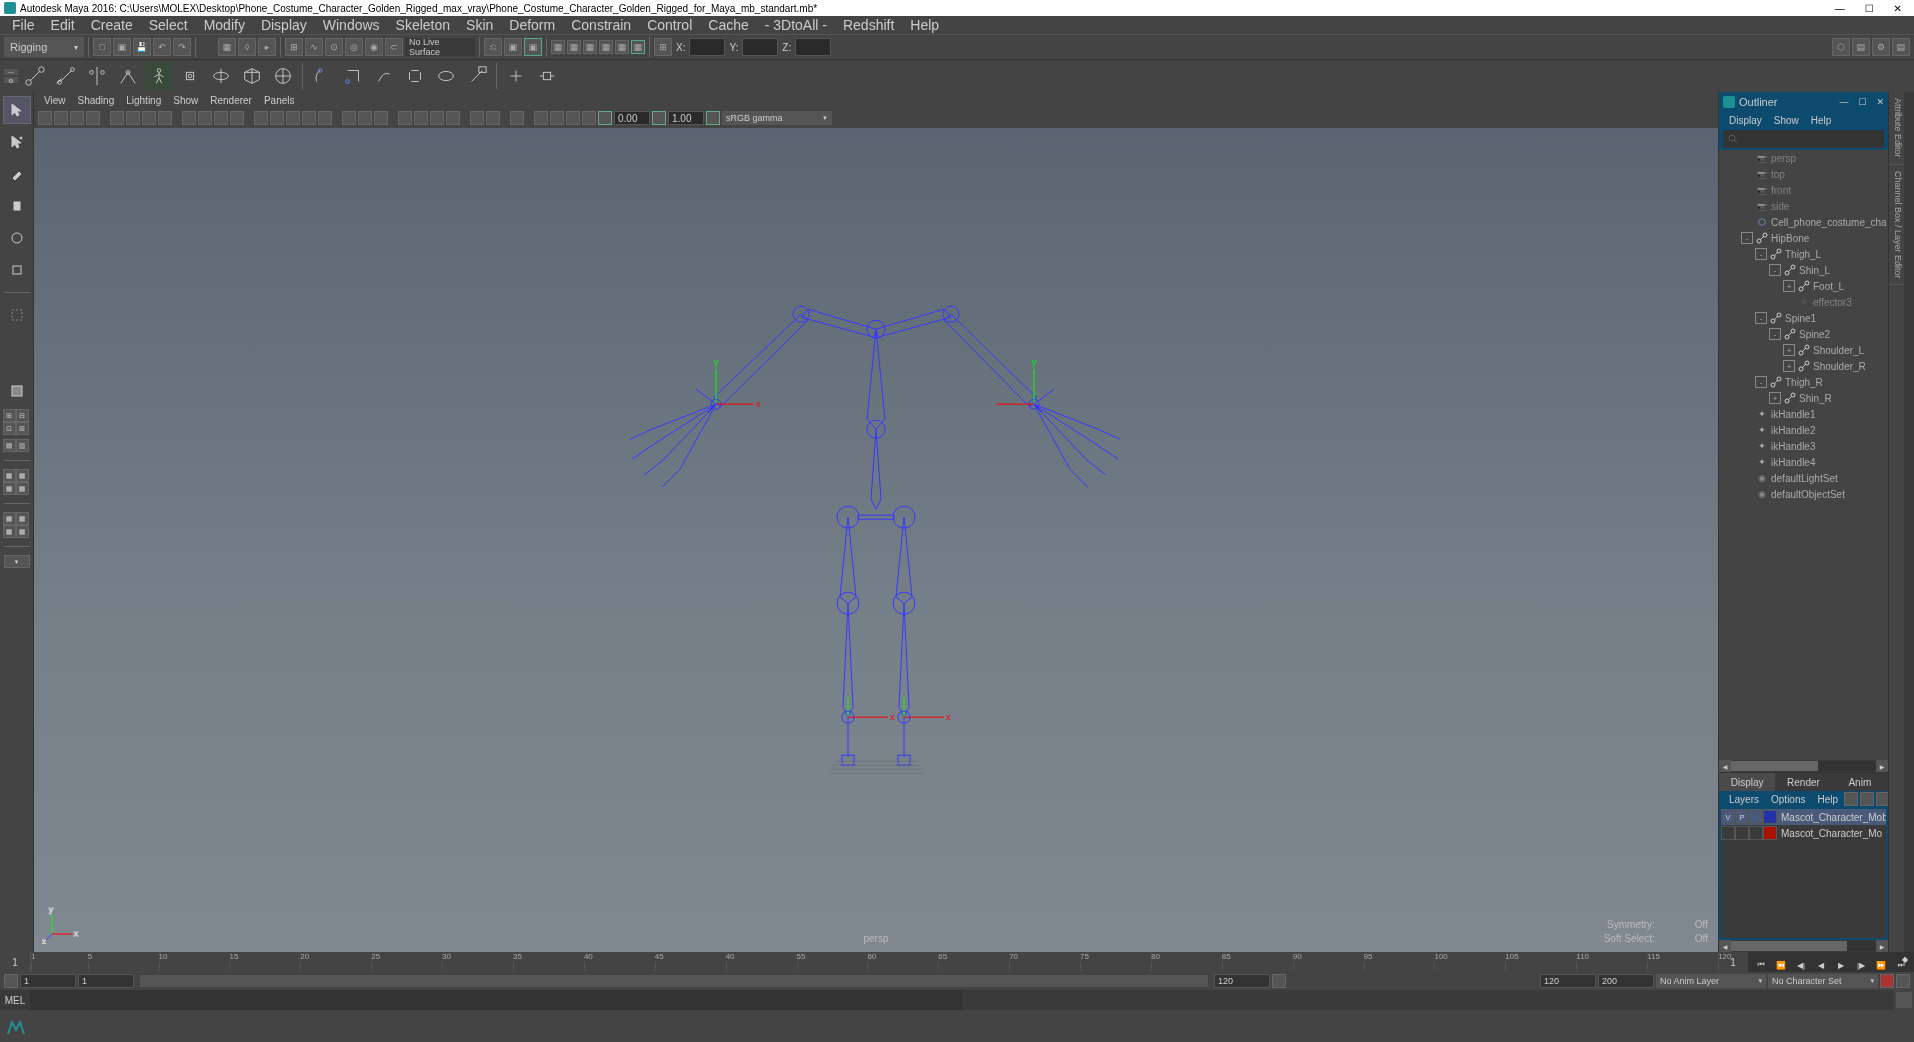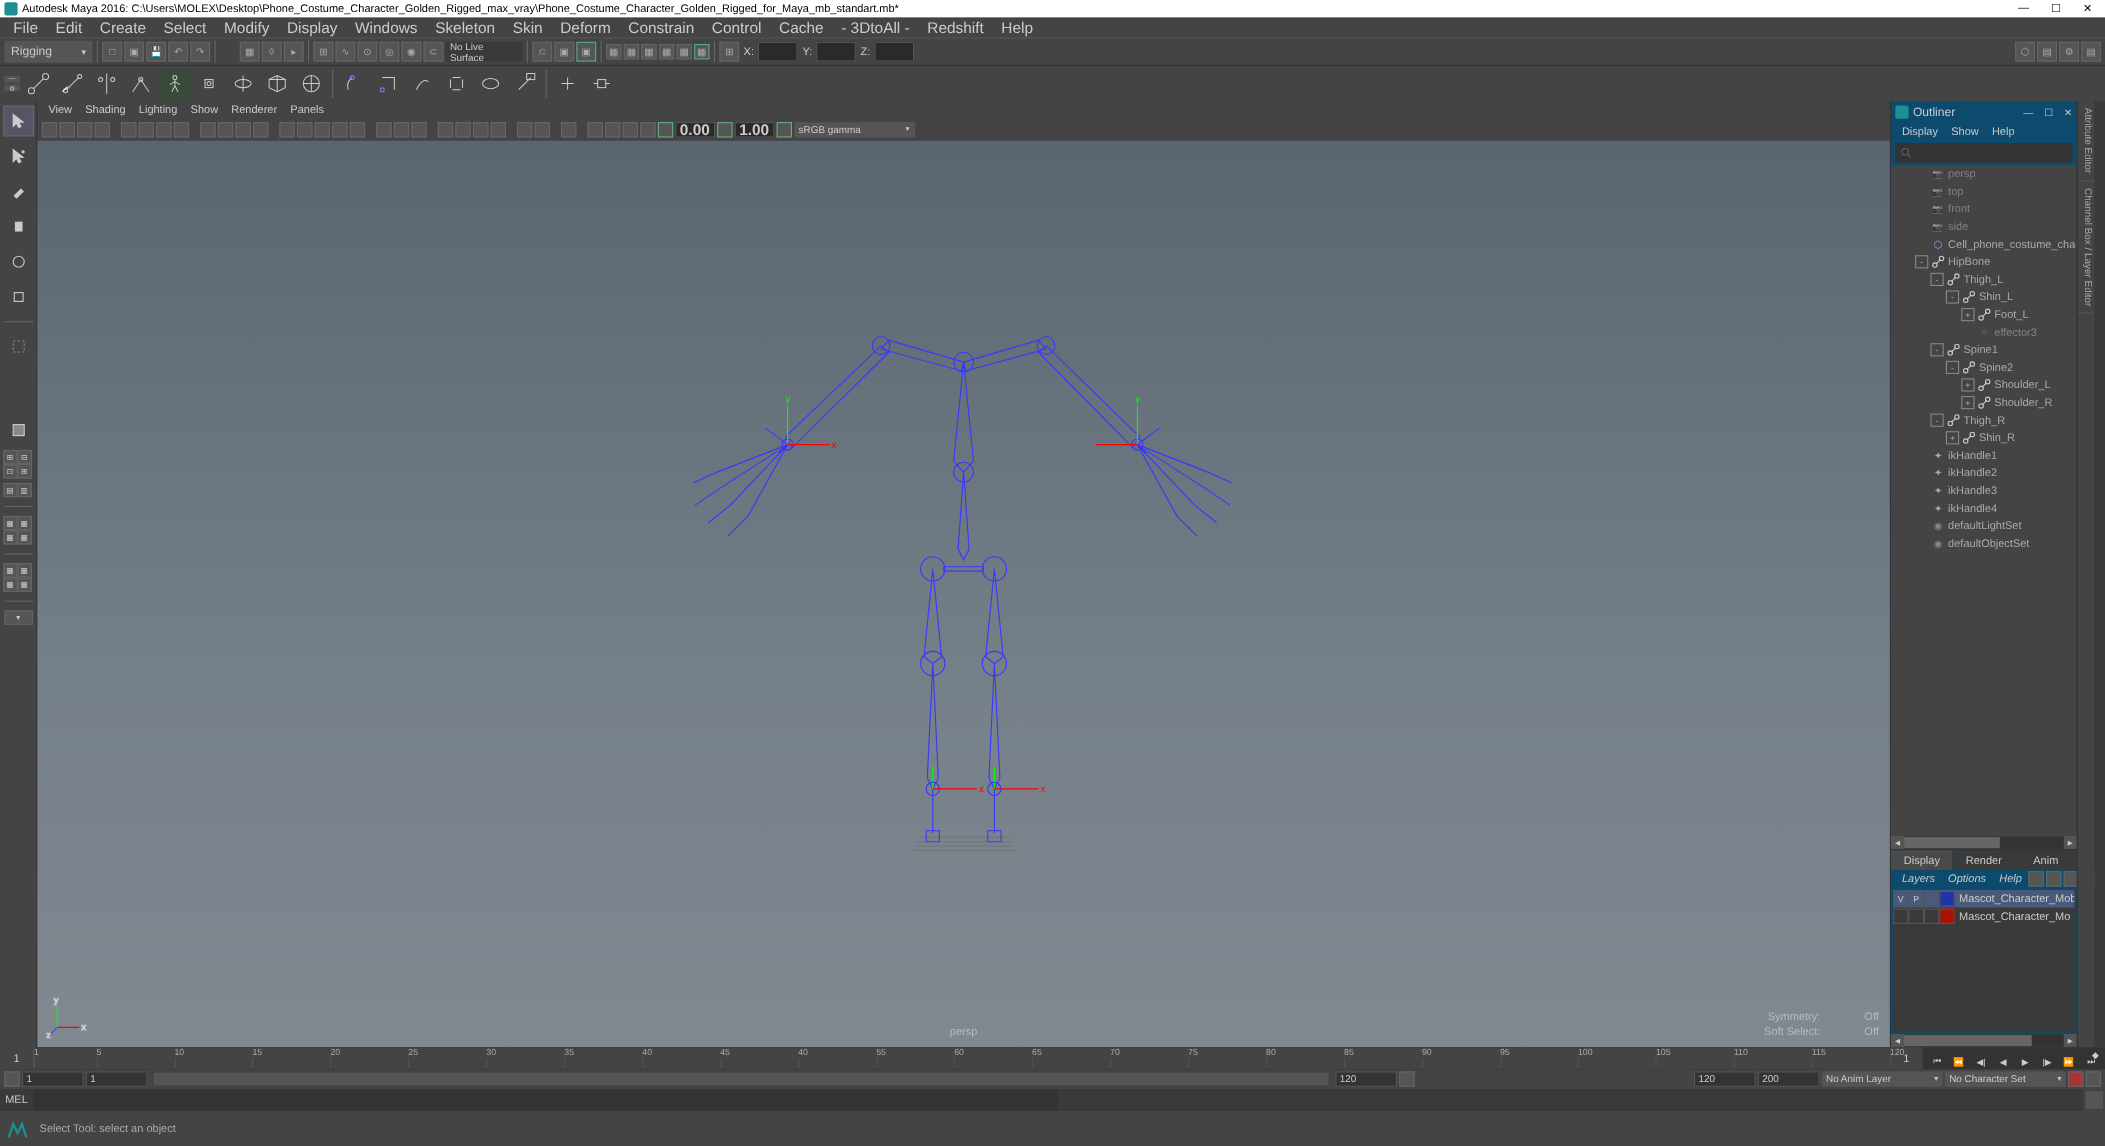--- a/index.html
+++ b/index.html
@@ -35,21 +35,21 @@
 .lt-btn svg { width:16px; height:16px; fill:#ccc;}
 .lt-sep { width:26px; height:1px; background:#666; margin:4px 0;}
 .lt-grp { display:flex; flex-wrap:wrap; width:28px;}
 .lt-sm { width:13px; height:13px; border:1px solid #666; background:#555; cursor:pointer; font-size:7px; display:flex; align-items:center; justify-content:center;}
 
 .viewport-area { flex:1; display:flex; flex-direction:column; background:#444; position:relative;}
 .vp-menu { height:16px; display:flex; align-items:center; padding:0 4px; gap:0; font-size:10px;}
 .vp-menu-item { padding:0 6px; cursor:pointer;}
 .vp-icons { height:20px; display:flex; align-items:center; padding:0 4px; gap:2px;}
 .vp-ic { width:14px; height:14px; background:#555; border:1px solid #666; cursor:pointer;}
-.vp-num { width:36px; height:14px; background:#2a2a2a; border:1px solid #555; font-size:14px; display:flex; align-items:center; padding:0 3px;font-weight:bold;}
+.vp-num { width:36px; height:14px; background:#2a2a2a; border:1px solid #555; font-size:10px; display:flex; align-items:center; padding:0 3px;}
 .vp-sel { width:110px; height:14px; background:#555; font-size:9px; display:flex; align-items:center; padding:0 4px; justify-content:space-between;}
 .vp-sel::after { content:"▼"; font-size:6px;}
 
 .viewport { flex:1; background: linear-gradient(to bottom, #5a6571 0%, #768089 60%, #808890 100%); position:relative; overflow:hidden;}
 .vp-label { position:absolute; bottom:8px; left:50%; transform:translateX(-50%); font-size:10px; color:#bbb;}
 .vp-info { position:absolute; bottom:6px; right:10px; font-size:10px; color:#bbb; text-align:right; line-height:14px;}
 .vp-info-row { display:flex; gap:40px; justify-content:flex-end;}
 .gizmo { position:absolute; bottom:8px; left:8px; width:40px; height:40px;}
 
 .skeleton-svg { position:absolute; left:50%; top:50%; transform:translate(-50%, -52%);}
@@ -79,21 +79,21 @@
 .tree-ic.eff::before { content:"✧"; font-size:9px; color:#888;}
 .out-hscroll { height:12px; background:#3a3a3a; display:flex; align-items:center;}
 .hs-btn { width:12px; height:12px; background:#555; display:flex; align-items:center; justify-content:center; font-size:6px;}
 .hs-track { flex:1; height:10px; background:#333; position:relative;}
 .hs-thumb { position:absolute; left:0; width:60%; height:100%; background:#666;}
 
 .layers-panel { height:180px; display:flex; flex-direction:column; border-top:1px solid #333;}
 .lp-tabs { height:18px; display:flex;}
 .lp-tab { flex:1; display:flex; align-items:center; justify-content:center; font-size:10px; cursor:pointer; background:#3a3a3a;}
 .lp-tab.active { background:#4a4a4a;}
-.lp-menu { height:16px; display:flex; align-items:center; padding:0 4px; font-size:10px;font-style:italic;}
+.lp-menu { height:16px; display:flex; align-items:center; padding:0 4px; font-size:10px;}
 .lp-menu-item { padding:0 6px; cursor:pointer;}
 .lp-icons { margin-left:auto; display:flex; gap:2px;}
 .lp-ic { width:14px; height:14px; border:1px solid #666; background:#555; cursor:pointer;}
 .lp-list { flex:1; overflow:auto; background:#3a3a3a; margin:2px;}
 .layer-row { height:16px; display:flex; align-items:center; font-size:10px;}
 .layer-row.sel { background:#4a5a7a;}
 .lr-cell { width:14px; height:14px; border:1px solid #555; display:flex; align-items:center; justify-content:center; font-size:8px;}
 .lr-color { width:14px; height:14px; border:1px solid #555;}
 .lr-name { flex:1; padding-left:4px; white-space:nowrap; overflow:hidden;}
 
@@ -931,14 +931,13 @@
   <div class="cmd-result"></div>
   <div class="cmd-ic"></div>
 </div>
 
 <div class="statusbar">
   <div class="status-logo">
     <svg viewBox="0 0 20 20">
         <path d="M2 18 L6 6 L10 14 L14 6 L18 18" stroke="#1d9093" fill="none" stroke-width="2"></path>
       </svg>
   </div>
-  <div class="status-text">Select Tool: select an object</div>
 </div>
 
 </body></html>

